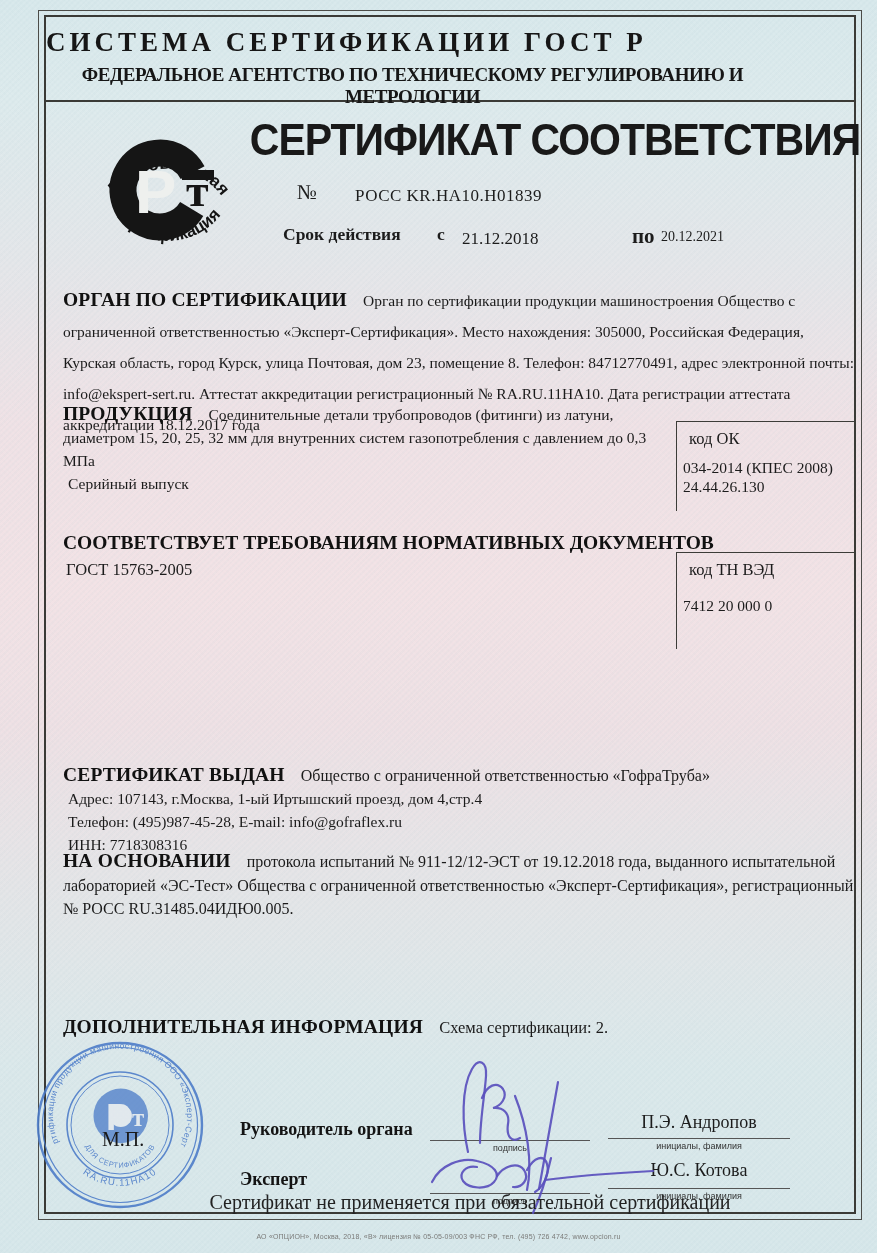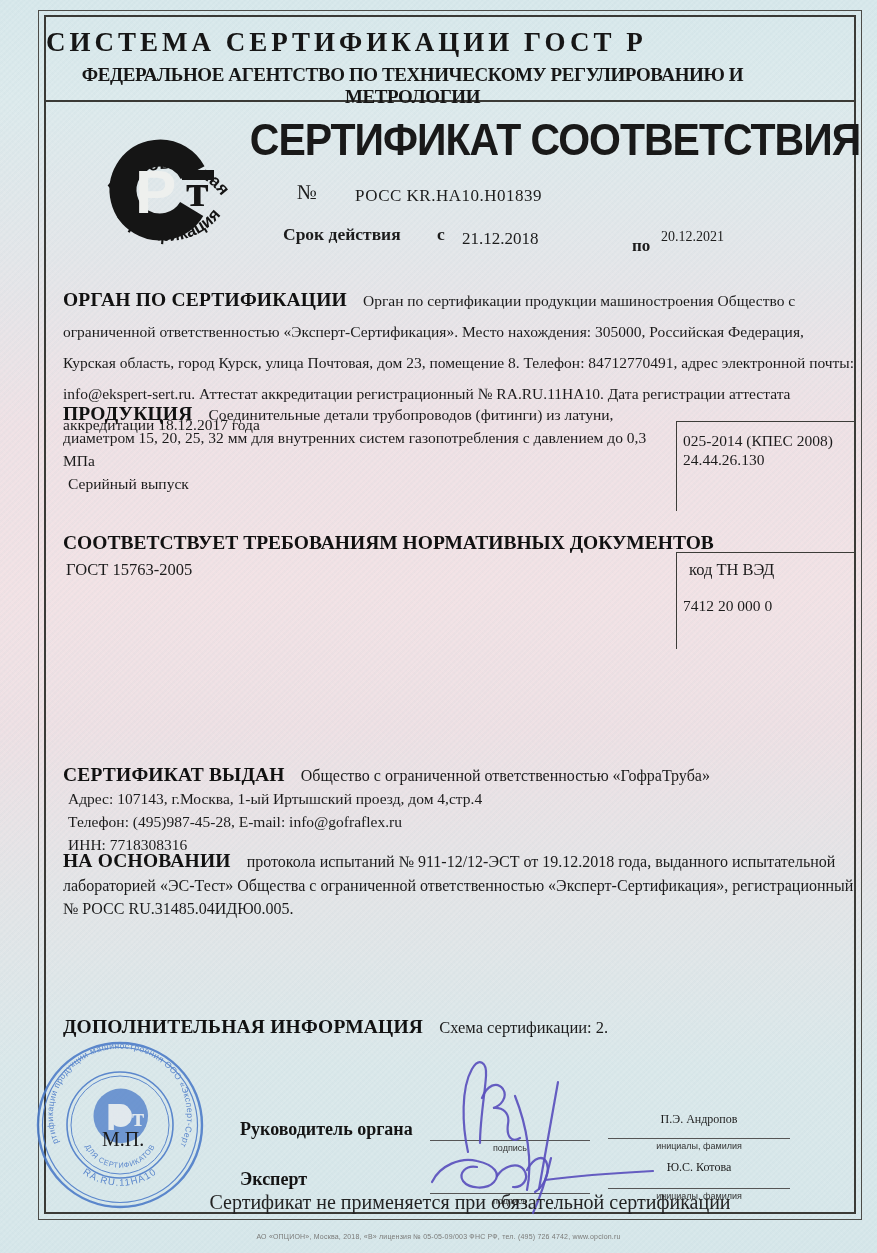--- a/index.html
+++ b/index.html
@@ -42,21 +42,21 @@
     left:248px;top:116px;width:614px;text-align:center;
     font-family:"Liberation Sans","DejaVu Sans",sans-serif;
     font-size:41px;font-weight:900;letter-spacing:-1px;color:#191919;
     transform:scaleY(1.06);transform-origin:top;white-space:nowrap;
   }
   .num-row-label{left:297px;top:180px;font-size:21px;}
   .num-row-value{left:355px;top:186px;font-size:17px;letter-spacing:.5px;}
   .validity-label{left:283px;top:224px;font-size:17.5px;font-weight:bold;}
   .validity-from-label{left:437px;top:224px;font-size:17.5px;font-weight:bold;}
   .validity-from{left:462px;top:229px;font-size:17px;}
-  .validity-to-label{left:632px;top:224px;font-size:17px;font-weight:bold;margin-top:12px;}
+  .validity-to-label{left:632px;top:224px;font-size:21px;font-weight:bold;}
   .validity-to{left:661px;top:229px;font-size:14px;}
   .form-num{left:680px;top:243px;white-space:nowrap;}
   .form-num .nsign{font-size:22px;color:#1d1d1d;vertical-align:2px;}
   .form-num .digits{
     font-family:"DejaVu Sans Mono","Liberation Mono",monospace;
     font-size:27px;color:var(--num_red,#d13b45);letter-spacing:2.5px;margin-left:8px;
   }
 
   .section{line-height:31px;font-size:15.5px;color:#1b1b1b;}
   .section .h{font-size:19.5px;font-weight:bold;color:#111;letter-spacing:.2px;margin-right:16px;}
@@ -74,21 +74,21 @@
   .code-box{border-top:1.5px solid #3c3c38;border-left:1.5px solid #3c3c38;}
   .code-box .label{font-size:16.5px;padding:7px 0 0 12px;}
   .code-box .vals{font-size:15.5px;line-height:19px;padding:9px 0 0 6px;}
   .box-ok{left:676px;top:421px;width:180px;height:90px;}
   .box-tnved{left:676px;top:552px;width:180px;height:97px;}
   .box-tnved .vals{padding-top:16px;}
 
   .sig-label{font-size:18px;font-weight:bold;color:#141414;}
   .sig-line{border-top:1.5px solid #555;}
   .sig-caption{font-size:9px;color:#333;text-align:center;font-family:"Liberation Sans",sans-serif;}
-  .sig-name{font-size:12px;text-align:center;}
+  .sig-name{font-size:18px;text-align:center;}
 
   .bottom-note{left:150px;top:1191px;width:640px;text-align:center;font-size:20px;color:#222;}
   .imprint{left:0;top:1233px;width:877px;text-align:center;font-size:7px;color:#7a7a78;font-family:"Liberation Sans",sans-serif;letter-spacing:.2px;}
 
   .mp{left:102px;top:1128px;font-size:20px;color:#1a1a1a;z-index:6;}
   svg{position:absolute;overflow:visible;}
   .sig-svg path{stroke:var(--sig_ink,#5a50bd);stroke-width:2.2;fill:none;stroke-linecap:round;opacity:.92;}
   .stamp-svg{opacity:.88;}
 </style>
 </head>
@@ -136,22 +136,23 @@
   <div class="abs section sec-organ">
     <span class="h">ОРГАН ПО СЕРТИФИКАЦИИ</span><span>Орган по сертификации продукции машиностроения Общество с ограниченной ответственностью «Эксперт-Сертификация». Место нахождения: 305000, Российская Федерация, Курская область, город Курск, улица Почтовая, дом 23, помещение 8. Телефон: 84712770491, адрес электронной почты: info@ekspert-sert.ru. Аттестат аккредитации регистрационный № RA.RU.11НА10. Дата регистрации аттестата аккредитации 18.12.2017 года</span>
   </div>
 
   <div class="abs section sec-product">
     <span class="h">ПРОДУКЦИЯ</span><span>Соединительные детали трубопроводов (фитинги) из латуни, диаметром 15, 20, 25, 32 мм для внутренних систем газопотребления с давлением до 0,3 МПа</span>
     <div class="indent">Серийный выпуск</div>
   </div>
 
   <div class="abs code-box box-ok">
+    <div class="label">код ОК</div>
     <div class="vals">
-      <div>025-2014 (КПЕС 2008)</div>
+      <div>034-2014 (КПЕС 2008)</div>
       <div>24.44.26.130</div>
     </div>
   </div>
 
   <div class="abs sec-compliance-h">СООТВЕТСТВУЕТ ТРЕБОВАНИЯМ НОРМАТИВНЫХ ДОКУМЕНТОВ</div>
   <div class="abs sec-compliance-v">ГОСТ 15763-2005</div>
 
   <div class="abs code-box box-tnved">
     <div class="label">код ТН ВЭД</div>
     <div class="vals">

